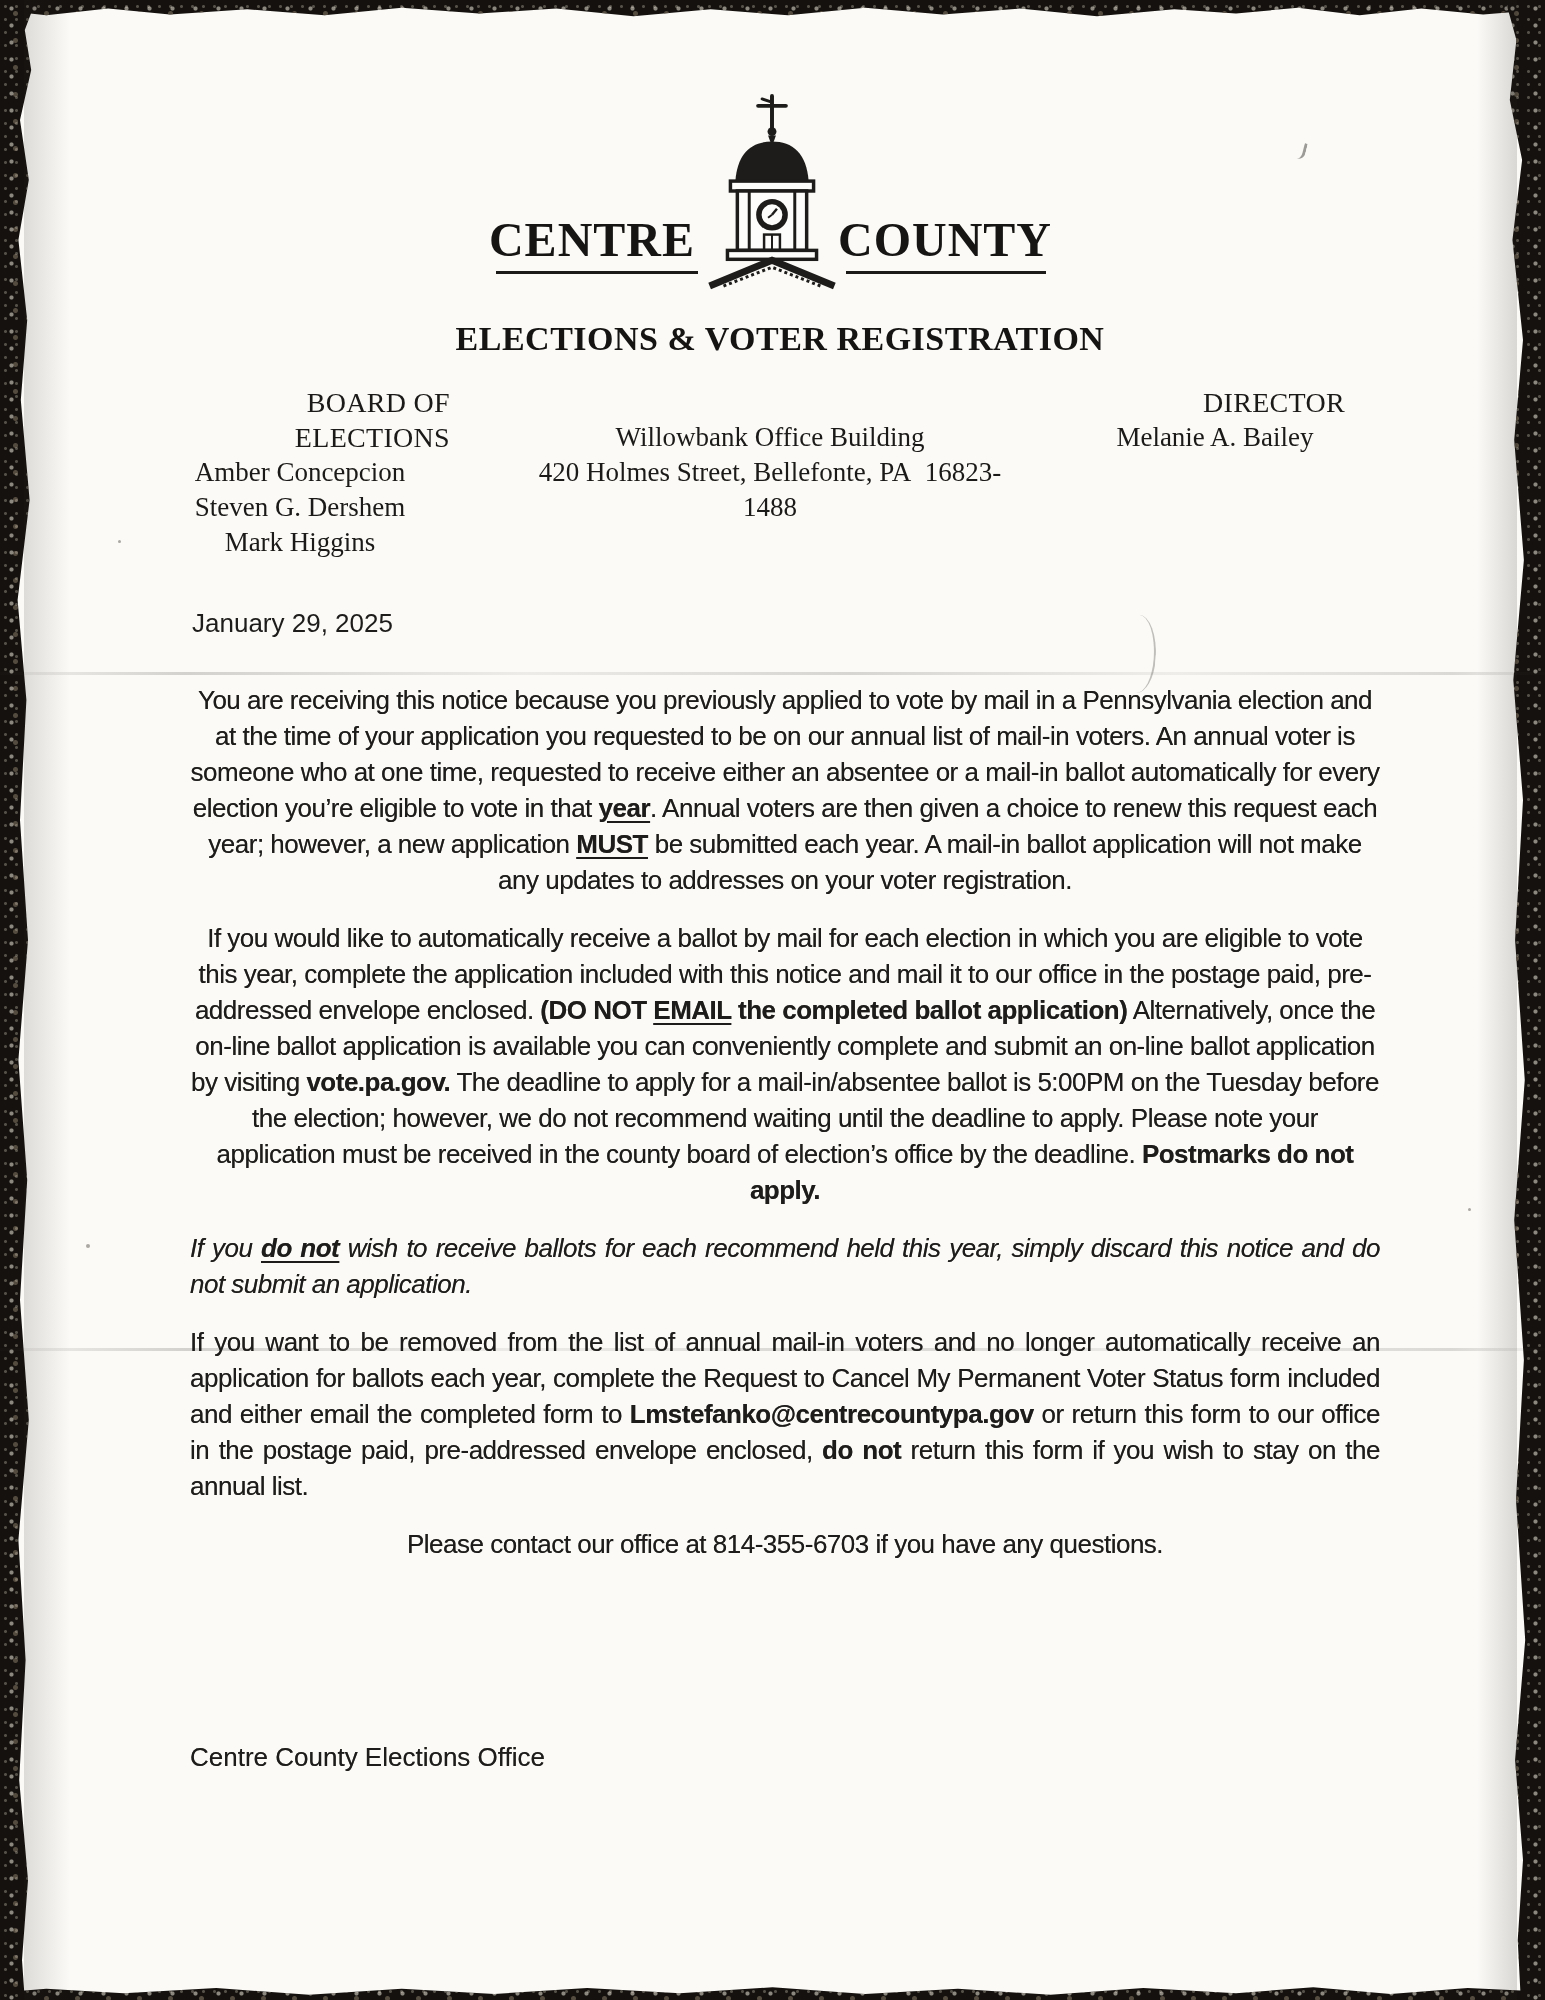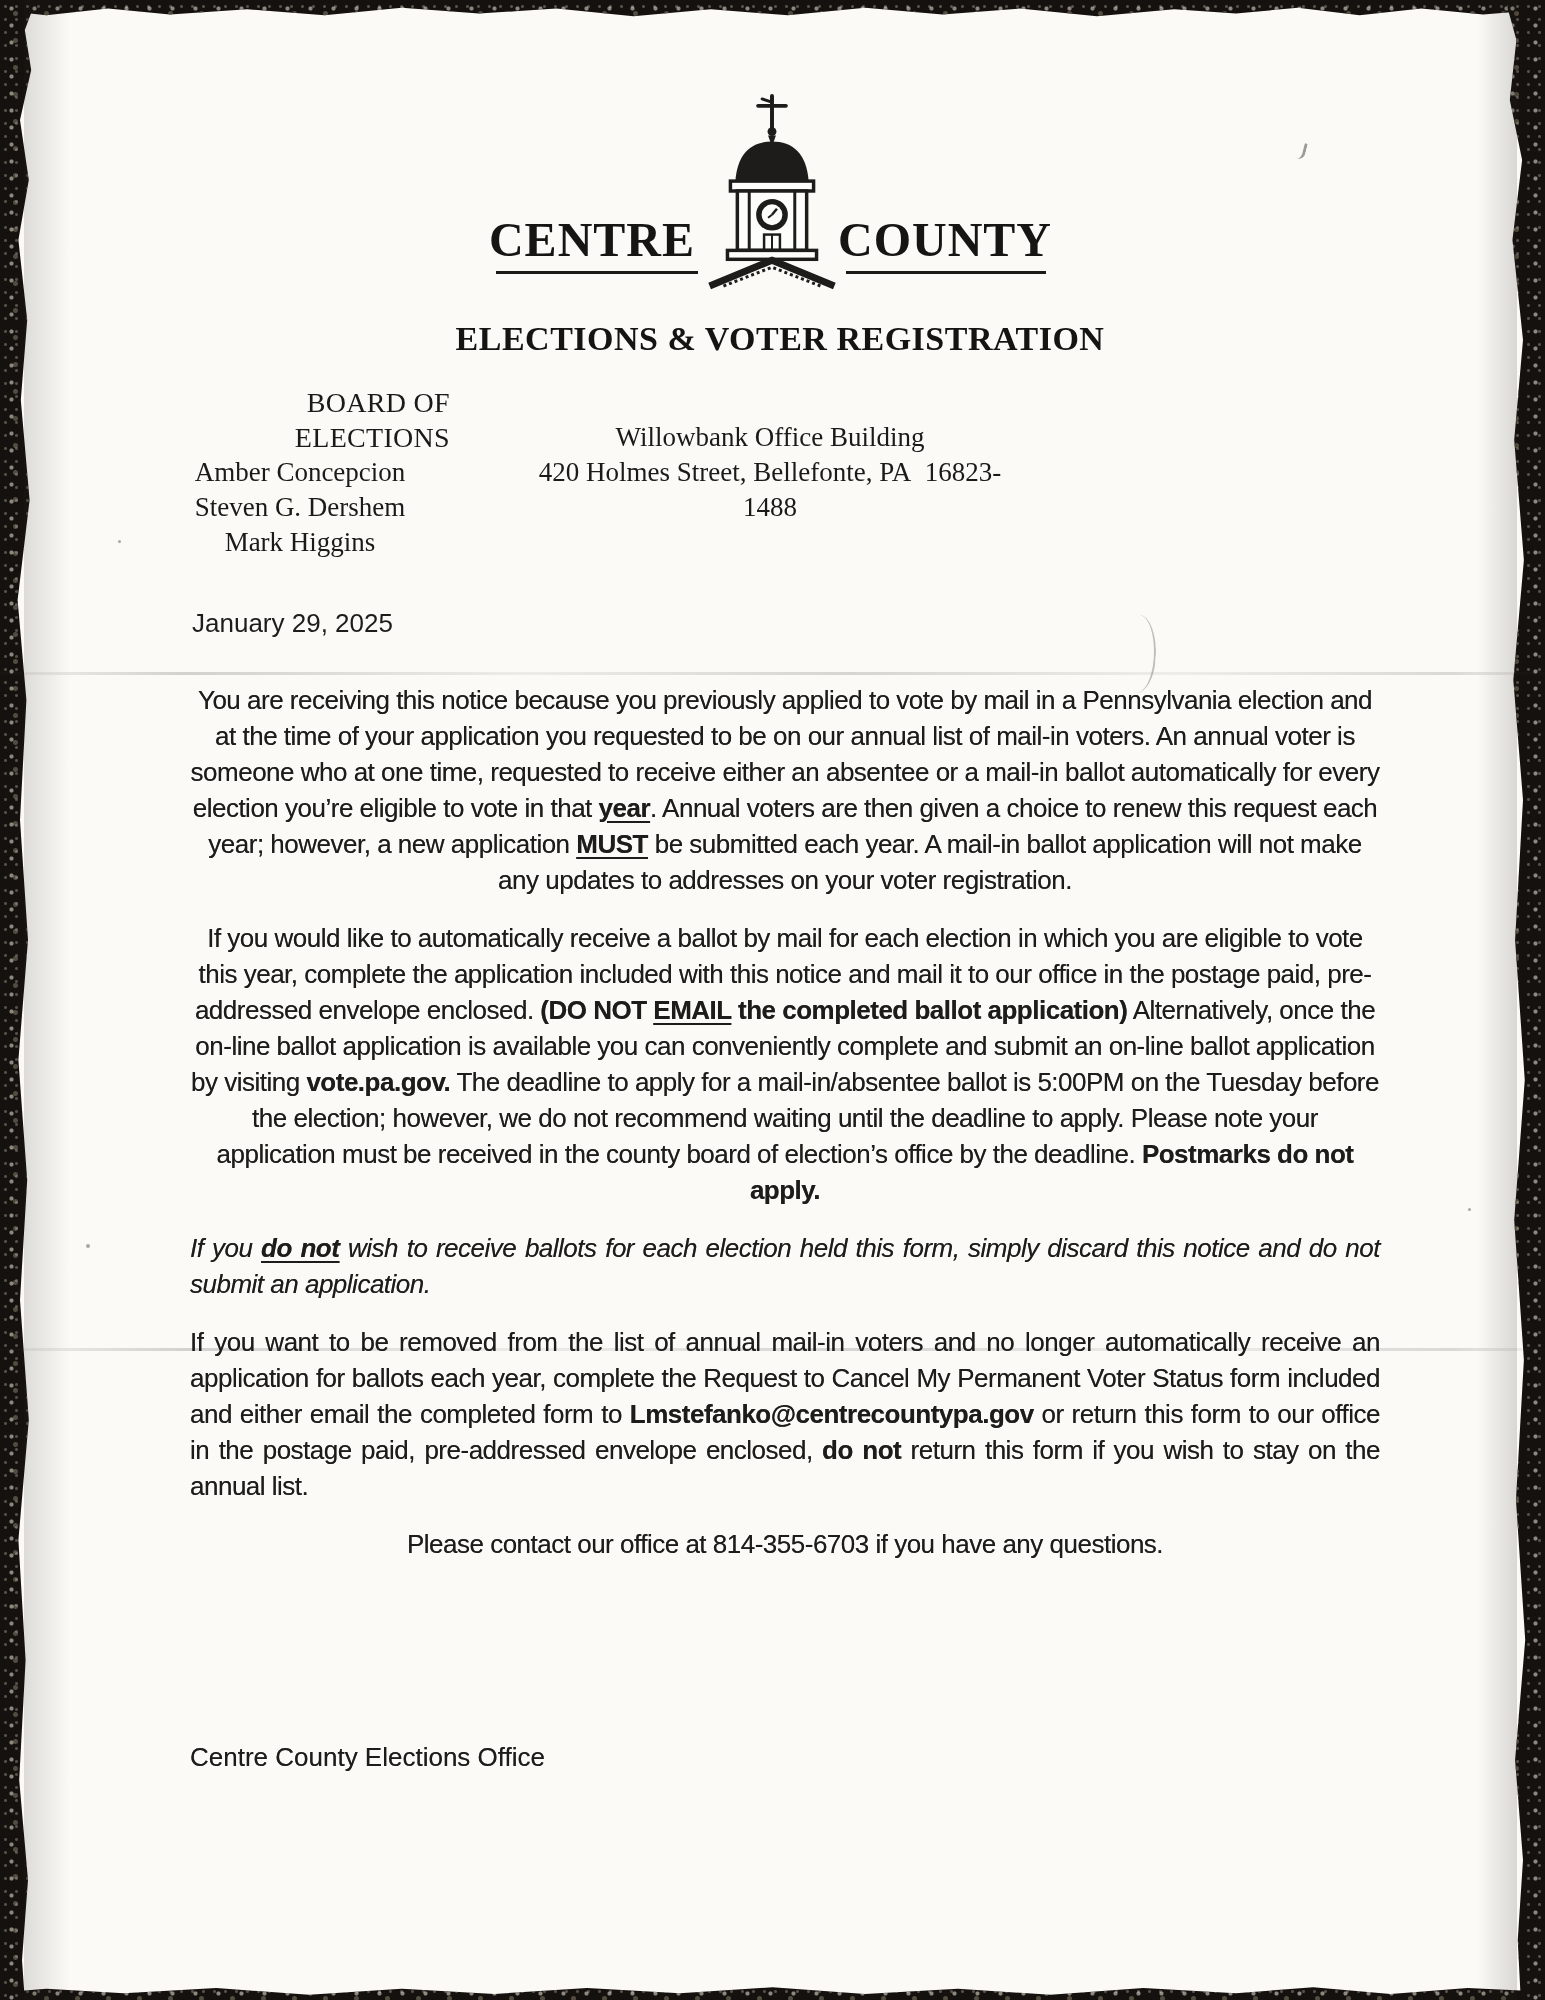--- a/index.html
+++ b/index.html
@@ -116,24 +116,28 @@
   <div class="hdr-block" id="board-block">
     <div class="hdr-heading">BOARD OF ELECTIONS</div>
     <div>Amber Concepcion</div>
     <div>Steven G. Dershem</div>
     <div>Mark Higgins</div>
   </div>
   <div class="hdr-block" id="address-block">
     <div>Willowbank Office Building</div>
     <div>420 Holmes Street, Bellefonte, PA&nbsp; 16823-1488</div>
   </div>
+  <div class="hdr-block" id="director-block">
+    <div class="hdr-heading">DIRECTOR</div>
+    <div>Melanie A. Bailey</div>
+  </div>
 
   <div id="date-line">January 29, 2025</div>
   <div id="body-host">
       <p><span>You are receiving this notice because you previously applied to vote by mail in a Pennsylvania election and at the time of your application you requested to be on our annual list of mail-in voters. An annual voter is someone who at one time, requested to receive either an absentee or a mail-in ballot automatically for every election you’re eligible to vote in that </span><span class="b u">year</span><span>. Annual voters are then given a choice to renew this request each year; however, a new application </span><span class="b u">MUST</span><span> be submitted each year. A mail-in ballot application will not make any updates to addresses on your voter registration.</span></p>
       <p><span>If you would like to automatically receive a ballot by mail for each election in which you are eligible to vote this year, complete the application included with this notice and mail it to our office in the postage paid, pre-addressed envelope enclosed. </span><span class="b">(DO NOT </span><span class="b u">EMAIL</span><span class="b"> the completed ballot application)</span><span> Alternatively, once the on-line ballot application is available you can conveniently complete and submit an on-line ballot application by visiting </span><span class="b">vote.pa.gov.</span><span> The deadline to apply for a mail-in/absentee ballot is 5:00PM on the Tuesday before the election; however, we do not recommend waiting until the deadline to apply. Please note your application must be received in the county board of election’s office by the deadline. </span><span class="b">Postmarks do not apply.</span></p>
-      <p class="justify italic"><span>If you </span><span class="b u">do not</span><span> wish to receive ballots for each election held this form, simply discard this notice and do not submit an application.</span></p>
+      <p class="justify italic"><span>If you </span><span class="b u">do not</span><span> wish to receive ballots for each recommend held this year, simply discard this notice and do not submit an application.</span></p>
       <p class="justify"><span>If you want to be removed from the list of annual mail-in voters and no longer automatically receive an application for ballots each year, complete the </span><span class="i">Request to Cancel My Permanent Voter Status</span><span> form included and either email the completed form to </span><span class="b">Lmstefanko@centrecountypa.gov</span><span> or return this form to our office in the postage paid, pre-addressed envelope enclosed, </span><span class="b">do not</span><span> return this form if you wish to stay on the annual list.</span></p>
       <p><span>Please contact our office at 814-355-6703 if you have any questions.</span></p>
     </div>
   <div id="closing-line">Centre County Elections Office</div>
 
 </div>
 
 </body></html>

